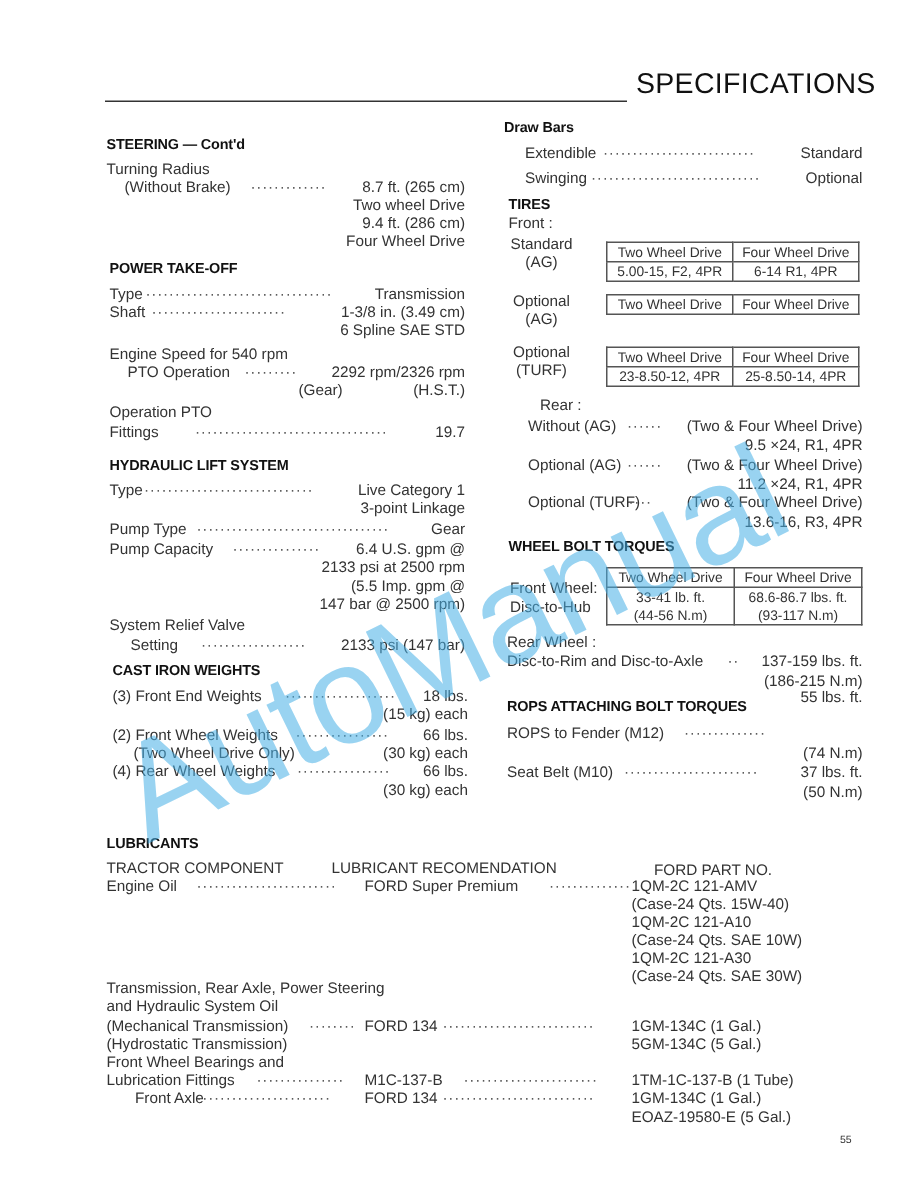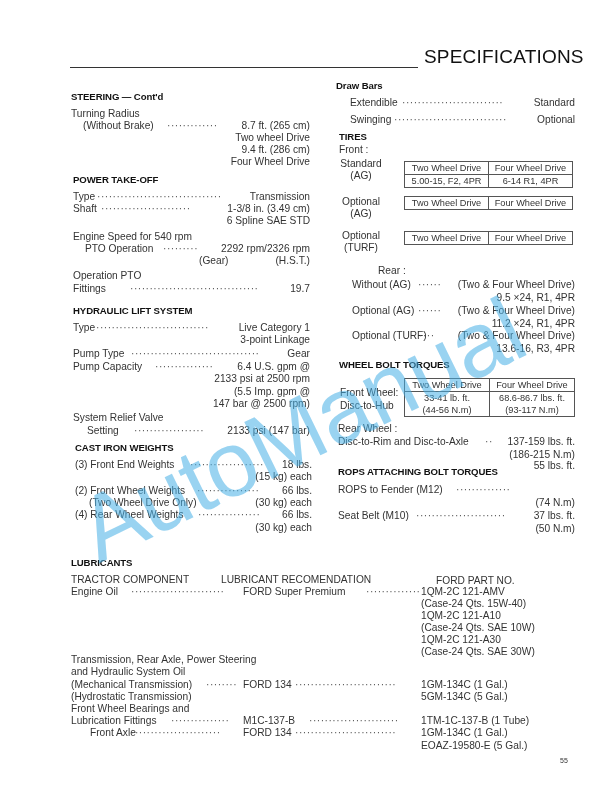--- a/index.html
+++ b/index.html
@@ -132,24 +132,28 @@
   </table>
 
 <div class="t" style="left:338px;top:230px;width:46px;text-align:center;">Optional</div>
 <div class="t" style="left:338px;top:242px;width:46px;text-align:center;">(TURF)</div>
 <table class="spec" style="left:404px;top:231px;width:169px;">
   <tbody>
       <tr>
         <td style="width:50%">Two Wheel Drive</td>
         <td>Four Wheel Drive</td>
       </tr>
-</tbody>
-  </table>
-
-<div class="t" style="left:338px;top:265px;padding-left:40px;">Rear :</div>
+  <tr>
+        <td>23-8.50-12, 4PR</td>
+        <td>25-8.50-14, 4PR</td>
+      </tr>
+</tbody>
+  </table>
+
+<div class="t" style="left:320px;top:265px;padding-left:40px;">Rear :</div>
 <div class="t" style="left:352px;top:279px;">Without (AG)</div>
 <div class="t dots" style="left:418px;top:279px;">······</div>
 <div class="t r" style="right:37px;top:279px;">(Two &amp; Four Wheel Drive)</div>
 <div class="t r" style="right:37px;top:292px;">9.5 ×24, R1, 4PR</div>
 <div class="t" style="left:352px;top:305px;">Optional (AG)</div>
 <div class="t dots" style="left:418px;top:305px;">······</div>
 <div class="t r" style="right:37px;top:305px;">(Two &amp; Four Wheel Drive)</div>
 <div class="t r" style="right:37px;top:318px;">11.2 ×24, R1, 4PR</div>
 <div class="t" style="left:352px;top:330px;">Optional (TURF)</div>
 <div class="t dots" style="left:419px;top:330px;">····</div>

